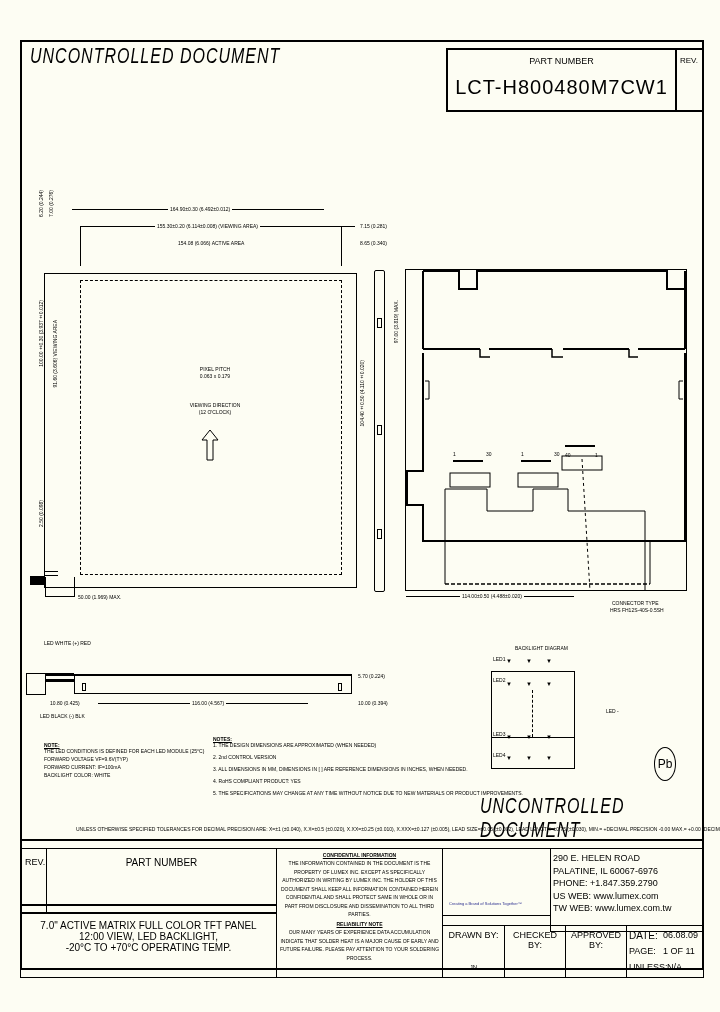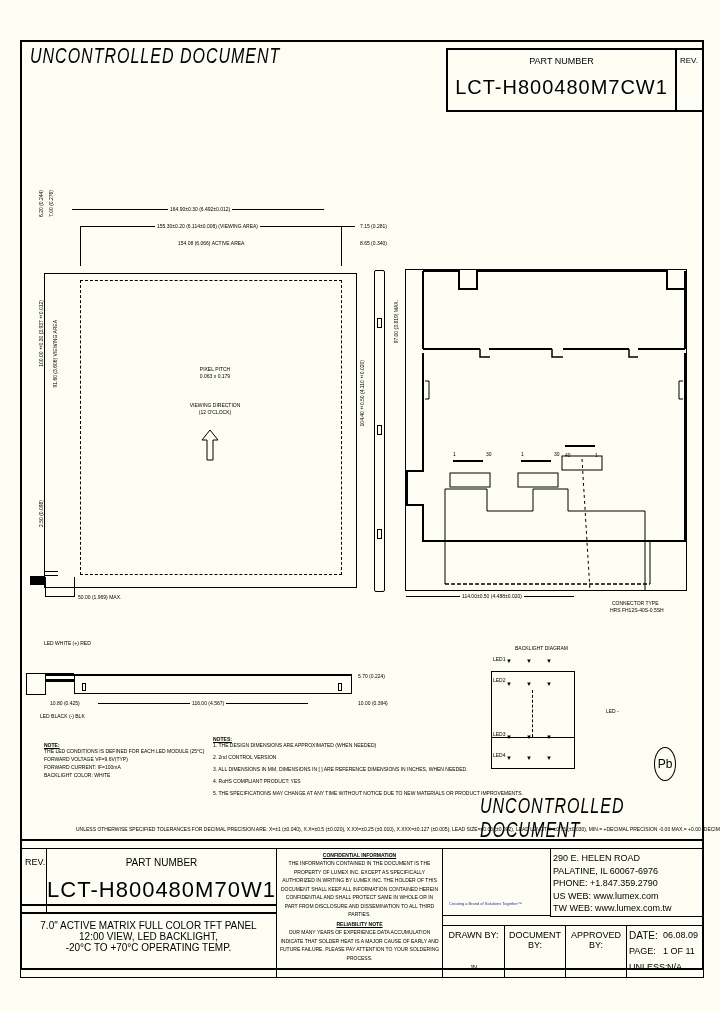--- a/index.html
+++ b/index.html
@@ -164,57 +164,56 @@
 
 <div>
   <div class="hline" style="left:20px;top:839px;width:684px;height:2px;"></div>
 
   <div class="box" style="left:20px;top:840px;width:27px;height:65px;">
     <div class="abs" style="left:4px;top:8px;font-size:9px;">REV.</div>
   </div>
 
   <div class="box" style="left:46px;top:840px;width:231px;height:65px;">
     <div class="abs center" style="left:0;right:0;top:8px;font-size:10px;">PART NUMBER</div>
-    <div class="abs center" style="left:0;right:0;top:28px;font-size:22px;letter-spacing:1px;">LCT-H800480M70W1</div>
   </div>
   <div class="hline" style="left:20px;top:904px;width:257px;height:2px;"></div>
 
   <div class="box" style="left:20px;top:905px;width:257px;height:65px;">
     <div class="abs center" style="left:0;right:0;top:6px;font-size:10px;line-height:11px;">7.0" ACTIVE MATRIX FULL COLOR TFT PANEL</div>
     <div class="abs center" style="left:0;right:0;top:17px;font-size:10px;line-height:11px;">12:00 VIEW, LED BACKLIGHT,</div>
     <div class="abs center" style="left:0;right:0;top:28px;font-size:10px;line-height:11px;">-20°C TO +70°C OPERATING TEMP.</div>
   </div>
 
   <div class="box" style="left:276px;top:840px;width:167px;height:130px;">
     <div class="abs center tiny" style="left:0;right:0;top:3px;text-decoration:underline;font-weight:bold;">CONFIDENTIAL INFORMATION</div>
     <div class="abs center" style="left:2px;right:2px;top:10px;font-size:5px;line-height:8.5px;">THE INFORMATION CONTAINED IN THE DOCUMENT IS THE PROPERTY OF LUMEX INC. EXCEPT AS SPECIFICALLY AUTHORIZED IN WRITING BY LUMEX INC. THE HOLDER OF THIS DOCUMENT SHALL KEEP ALL INFORMATION CONTAINED HEREIN CONFIDENTIAL AND SHALL PROTECT SAME IN WHOLE OR IN PART FROM DISCLOSURE AND DISSEMINATION TO ALL THIRD PARTIES.</div>
     <div class="abs center tiny" style="left:0;right:0;top:72px;text-decoration:underline;font-weight:bold;">RELIABILITY NOTE</div>
     <div class="abs center" style="left:2px;right:2px;top:79px;font-size:5px;line-height:8.5px;">OUR MANY YEARS OF EXPERIENCE DATA ACCUMULATION INDICATE THAT SOLDER HEAT IS A MAJOR CAUSE OF EARLY AND FUTURE FAILURE. PLEASE PAY ATTENTION TO YOUR SOLDERING PROCESS.</div>
   </div>
 
   <div class="box" style="left:442px;top:840px;width:109px;height:68px;">
     <div class="abs" style="left:6px;top:52px;font-size:4px;color:#2b2e8f;white-space:nowrap;">Creating a Brand of Solutions Together™</div>
   </div>
 
-  <div class="box" style="left:550px;top:840px;width:154px;height:69px;">
+  <div class="box" style="left:550px;top:840px;width:154px;height:84px;">
     <div class="abs" style="left:2px;top:3px;font-size:9px;line-height:12.5px;">
       <div>290 E. HELEN ROAD</div>
       <div>PALATINE, IL  60067-6976</div>
       <div>PHONE: +1.847.359.2790</div>
       <div>US WEB: www.lumex.com</div>
       <div>TW WEB: www.lumex.com.tw</div>
     </div>
   </div>
 
   <div class="box" style="left:442px;top:917px;width:63px;height:53px;">
     <div class="abs center" style="left:0;right:0;top:4px;font-size:9px;text-align:center;">DRAWN BY:</div>
     <div class="abs center" style="left:0;right:0;top:38px;font-size:6px;">JN</div>
   </div>
   <div class="box" style="left:504px;top:917px;width:62px;height:53px;">
-    <div class="abs center" style="left:0;right:0;top:4px;font-size:9px;">DOCUMENT BY:</div>
+    <div class="abs center" style="left:0;right:0;top:4px;font-size:9px;">CHECKED BY:</div>
     <div class="abs center" style="left:0;right:0;top:38px;font-size:6px;"></div>
   </div>
   <div class="box" style="left:565px;top:917px;width:62px;height:53px;">
     <div class="abs center" style="left:0;right:0;top:4px;font-size:9px;">APPROVED BY:</div>
     <div class="abs center" style="left:0;right:0;top:38px;font-size:6px;"></div>
   </div>
   <div class="box" style="left:626px;top:917px;width:78px;height:53px;">
     <div class="abs" style="left:2px;top:4px;font-size:10px;">DATE:</div>
     <div class="abs" style="left:36px;top:4px;font-size:9px;">06.08.09</div>
     <div class="abs" style="left:2px;top:20px;font-size:9px;">PAGE:</div>

